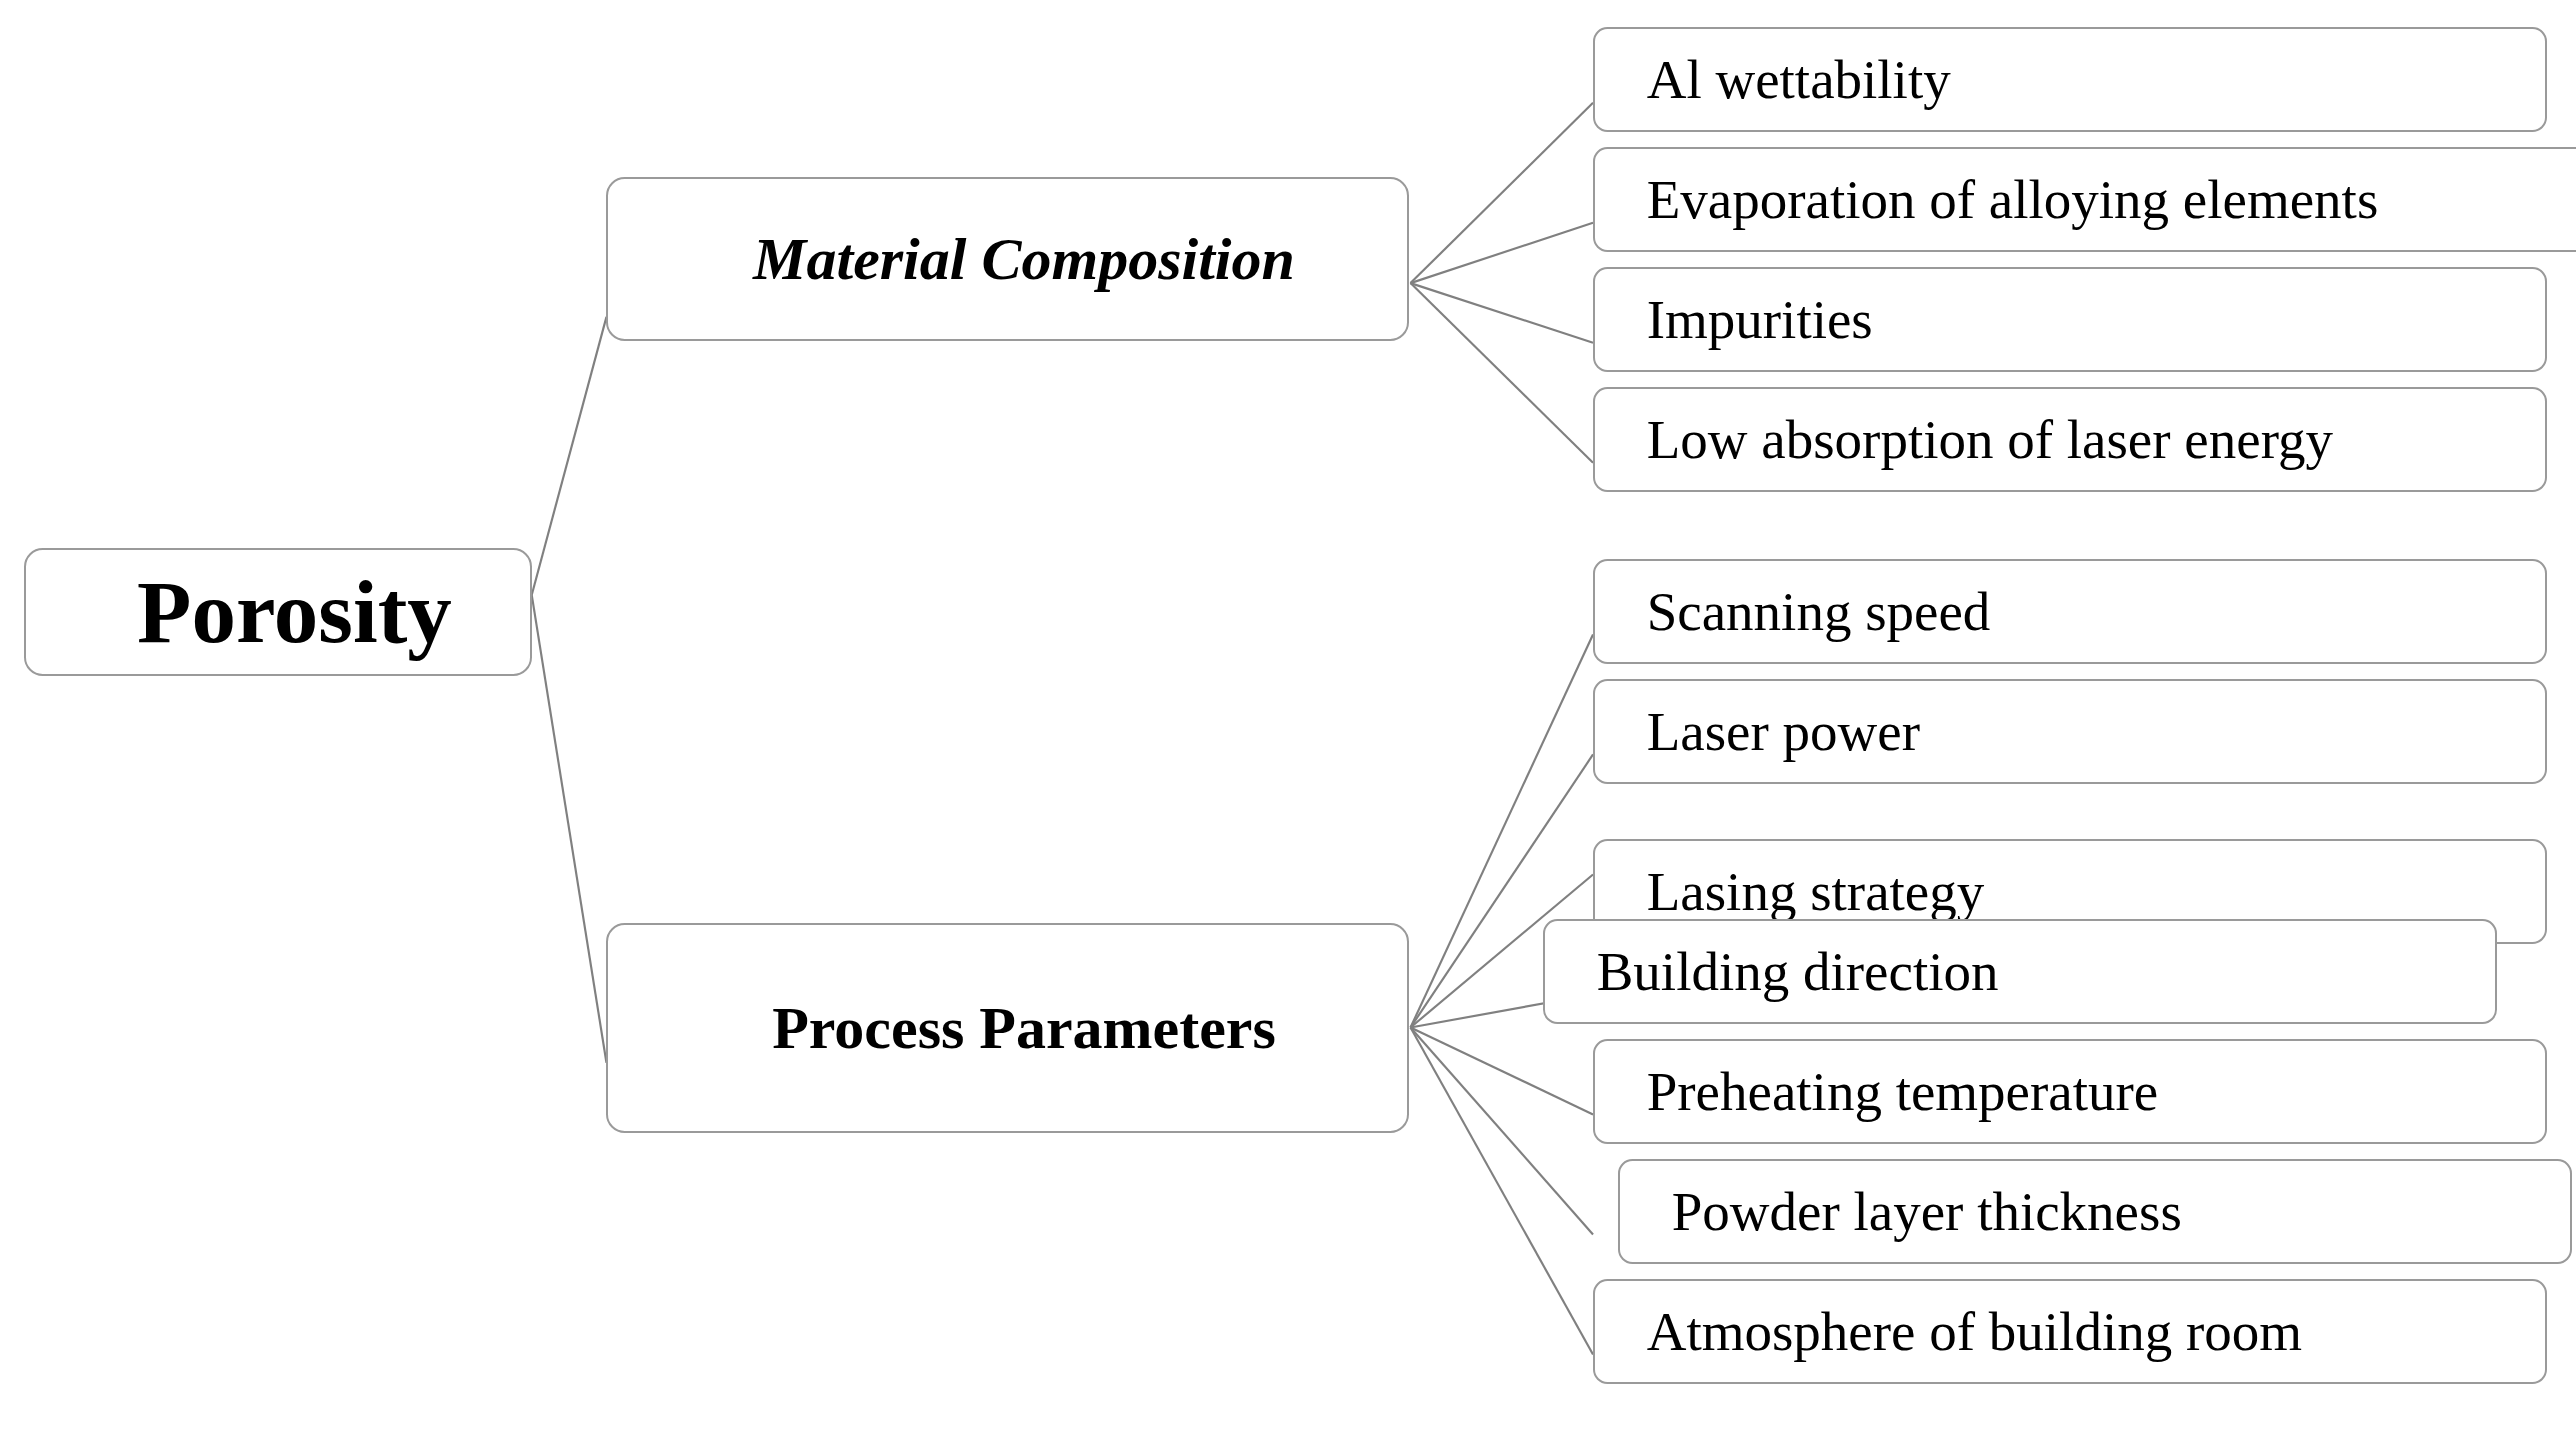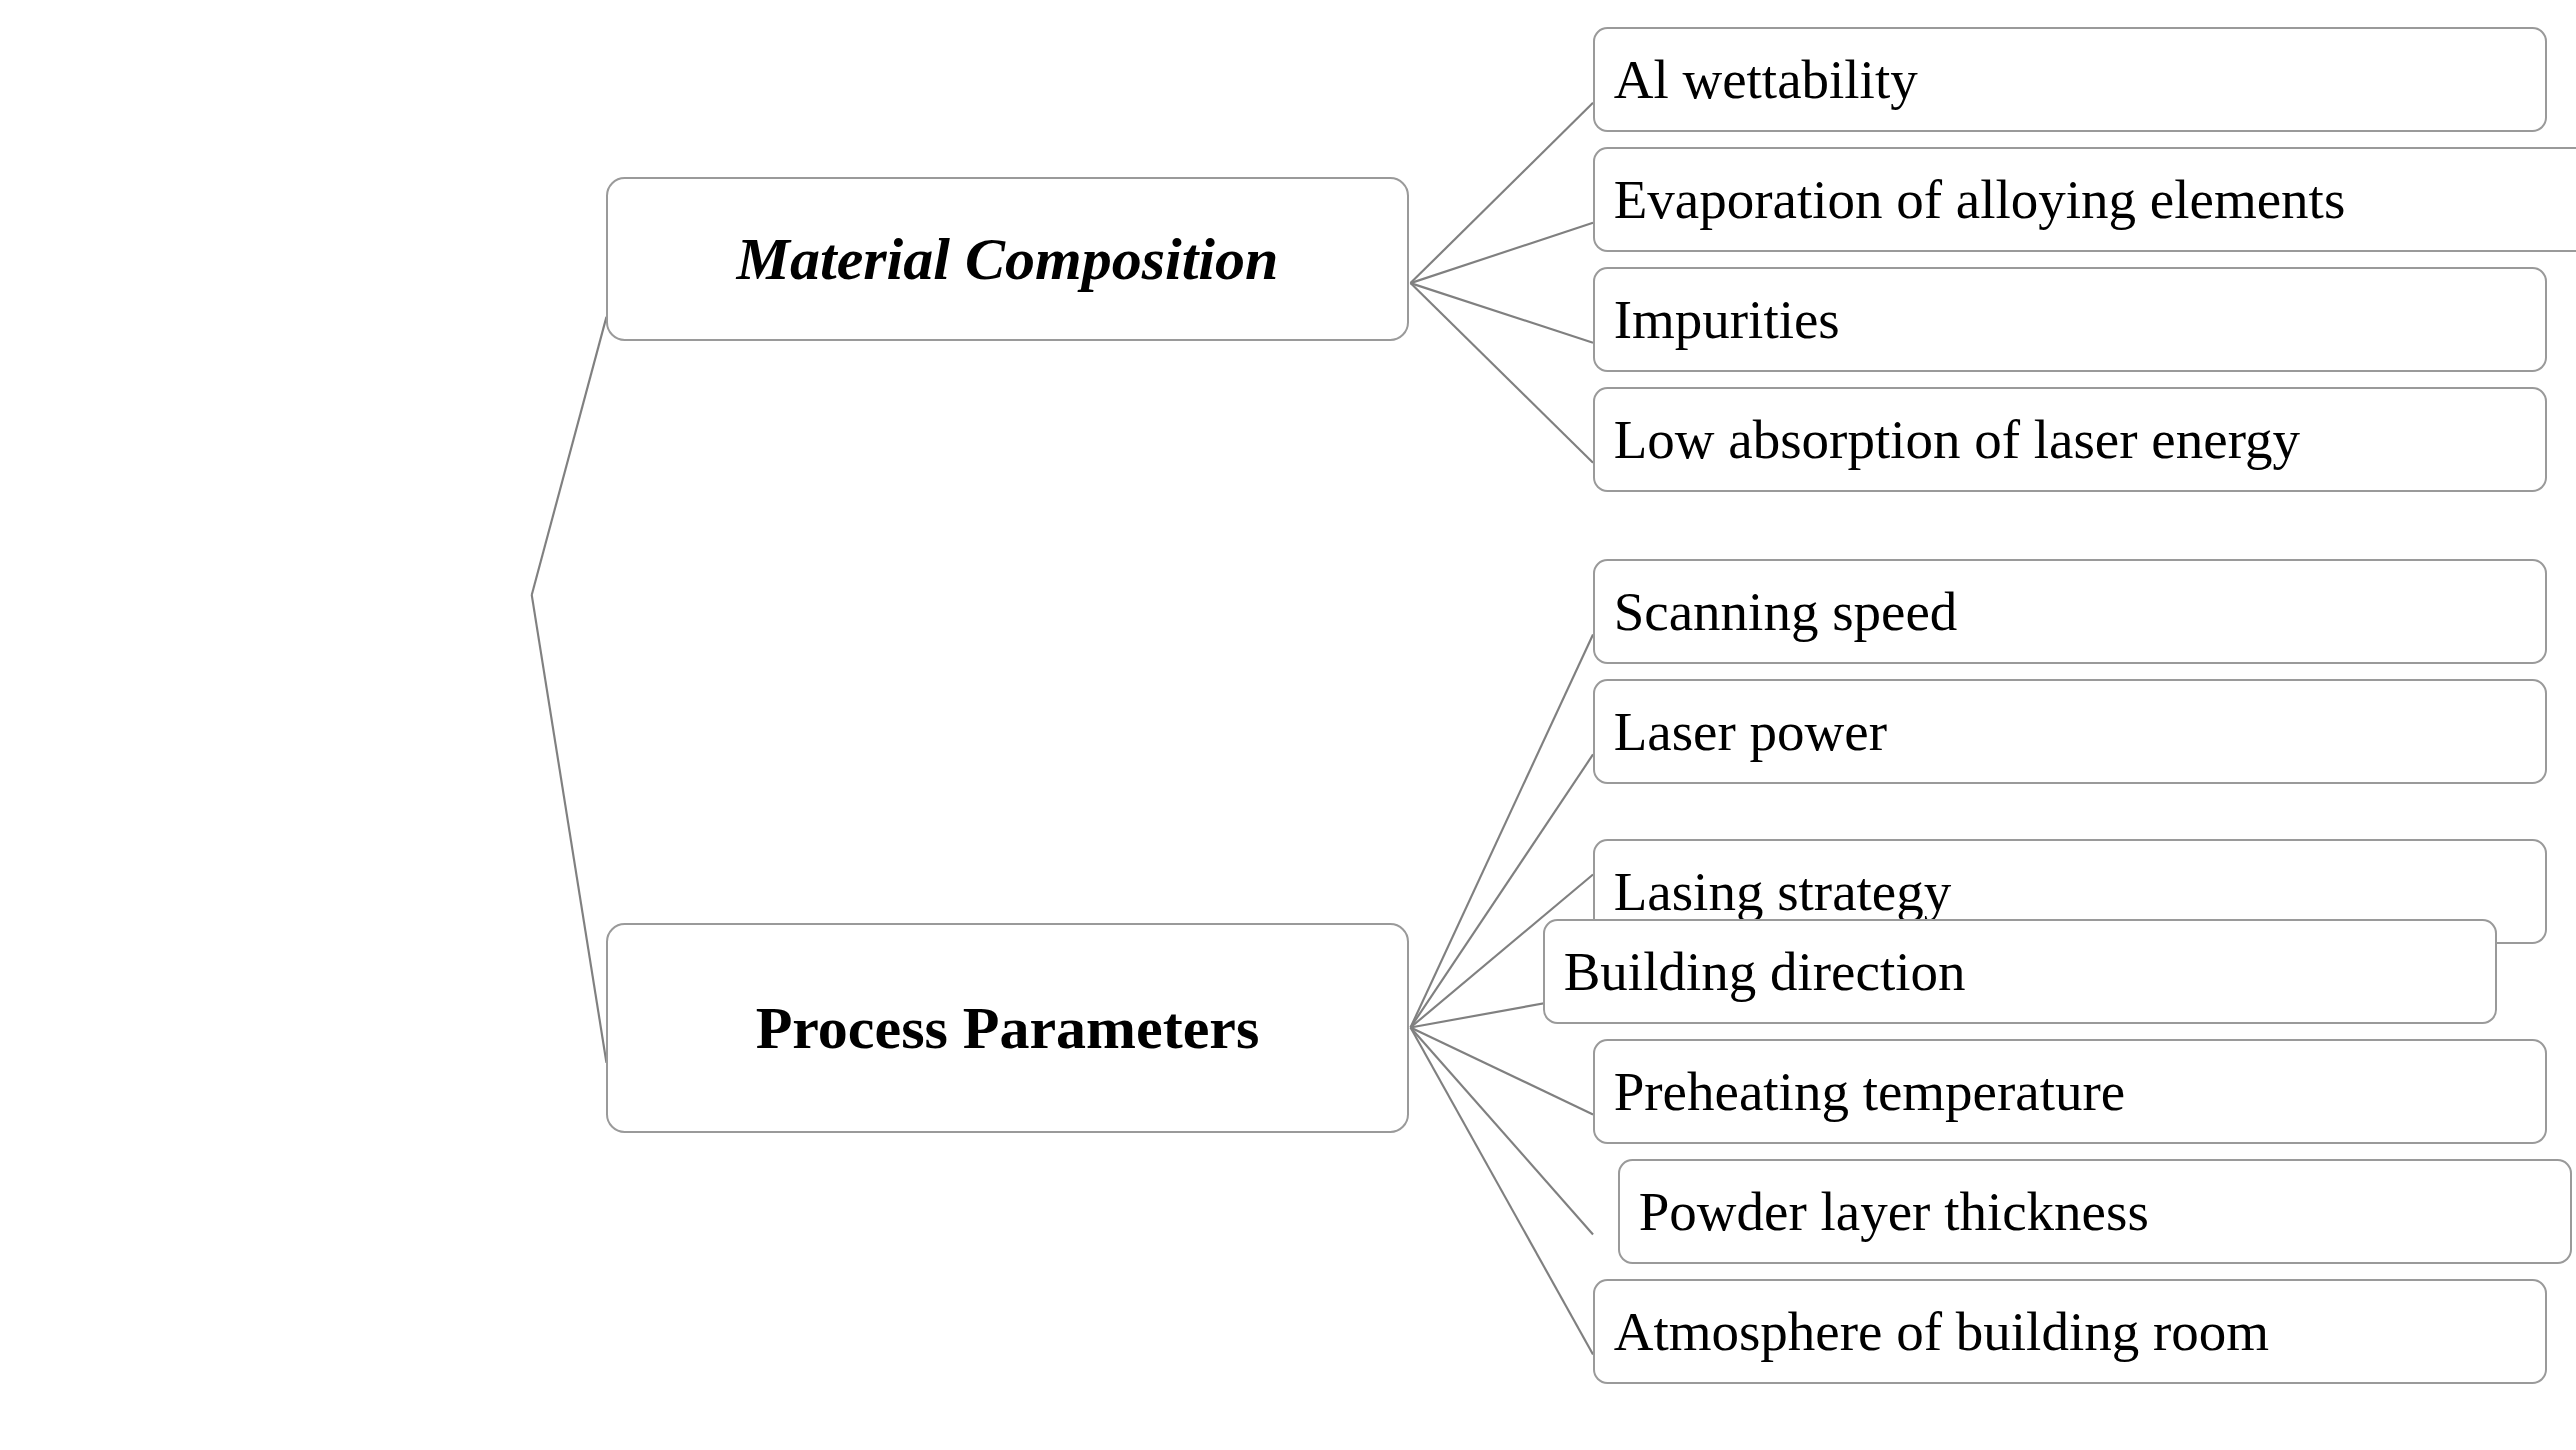--- a/index.html
+++ b/index.html
@@ -25,20 +25,21 @@
   }
   .node {
     position: absolute;
     box-sizing: border-box;
     background: #ffffff;
     border: 2.2px solid #9a9a9a;
     border-radius: 18.7px;
     display: flex;
     align-items: center;
     color: #000000;
+    padding-left: 33px;
   }
   .node.root,
   .node.branch {
     justify-content: center;
     font-weight: bold;
   }
   .node.leaf {
     justify-content: flex-start;
     font-weight: normal;
     border-width: 2.2px;
@@ -74,20 +75,23 @@
       <line x1="740" y1="828" x2="844" y2="1479" stroke="#808080" stroke-width="3"></line>
       <line x1="1963" y1="1430" x2="2217" y2="883" stroke="#808080" stroke-width="3"></line>
       <line x1="1963" y1="1430" x2="2217" y2="1050" stroke="#808080" stroke-width="3"></line>
       <line x1="1963" y1="1430" x2="2217" y2="1217" stroke="#808080" stroke-width="3"></line>
       <line x1="1963" y1="1430" x2="2217" y2="1384" stroke="#808080" stroke-width="3"></line>
       <line x1="1963" y1="1430" x2="2217" y2="1551" stroke="#808080" stroke-width="3"></line>
       <line x1="1963" y1="1430" x2="2217" y2="1718" stroke="#808080" stroke-width="3"></line>
       <line x1="1963" y1="1430" x2="2217" y2="1885" stroke="#808080" stroke-width="3"></line>
     </svg>
 
+  <div class="node root" id="root-node" style="left: 24px; top: 548px; width: 508px; height: 128px;">
+    <span class="label">Porosity</span>
+  </div>
 
   <div id="branch-layer">
       <div class="node branch" style="left: 606px; top: 177px; width: 803px; height: 164px; font-style: italic;">
         <span class="label">Material Composition</span>
       </div>
       <div class="node branch" style="left: 606px; top: 923px; width: 803px; height: 210px;">
         <span class="label">Process Parameters</span>
       </div>
     </div>
   <div id="leaf-layer">

